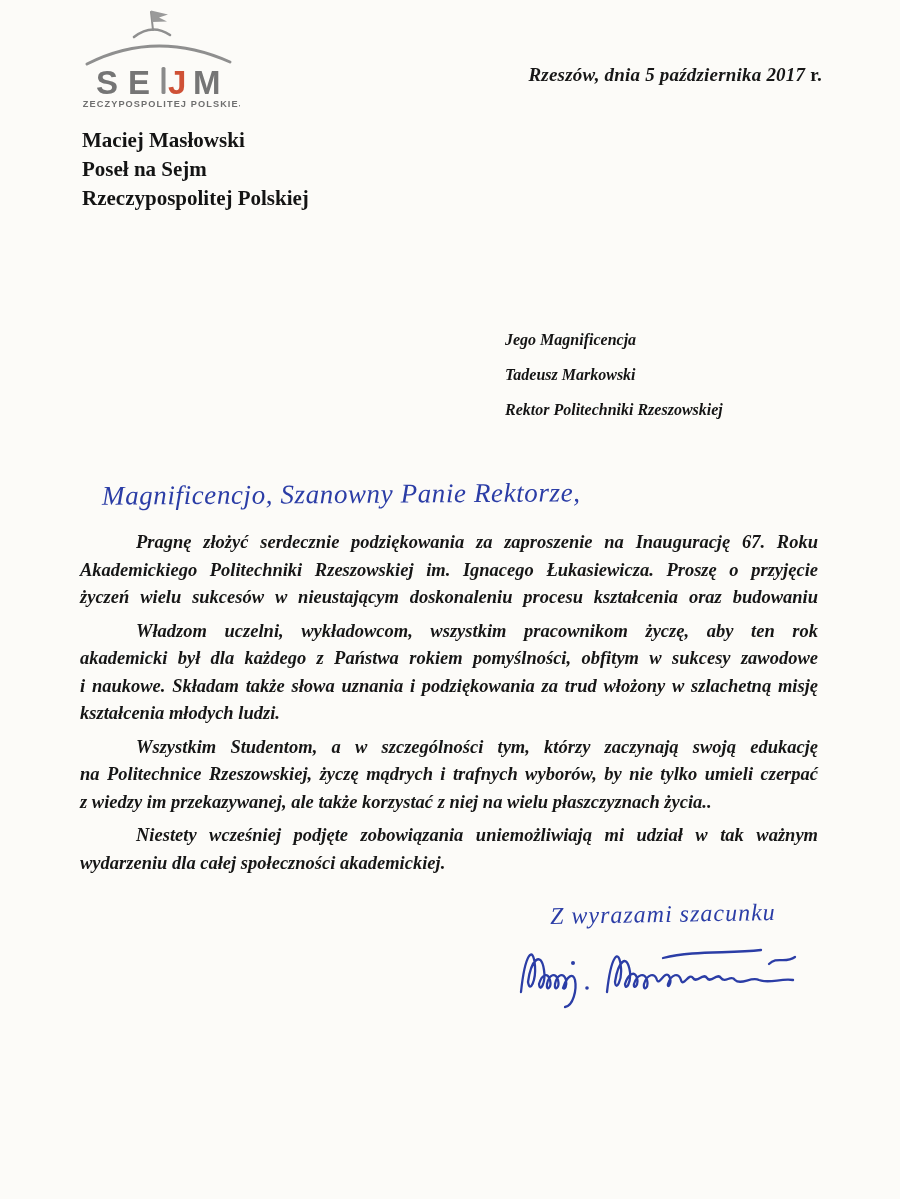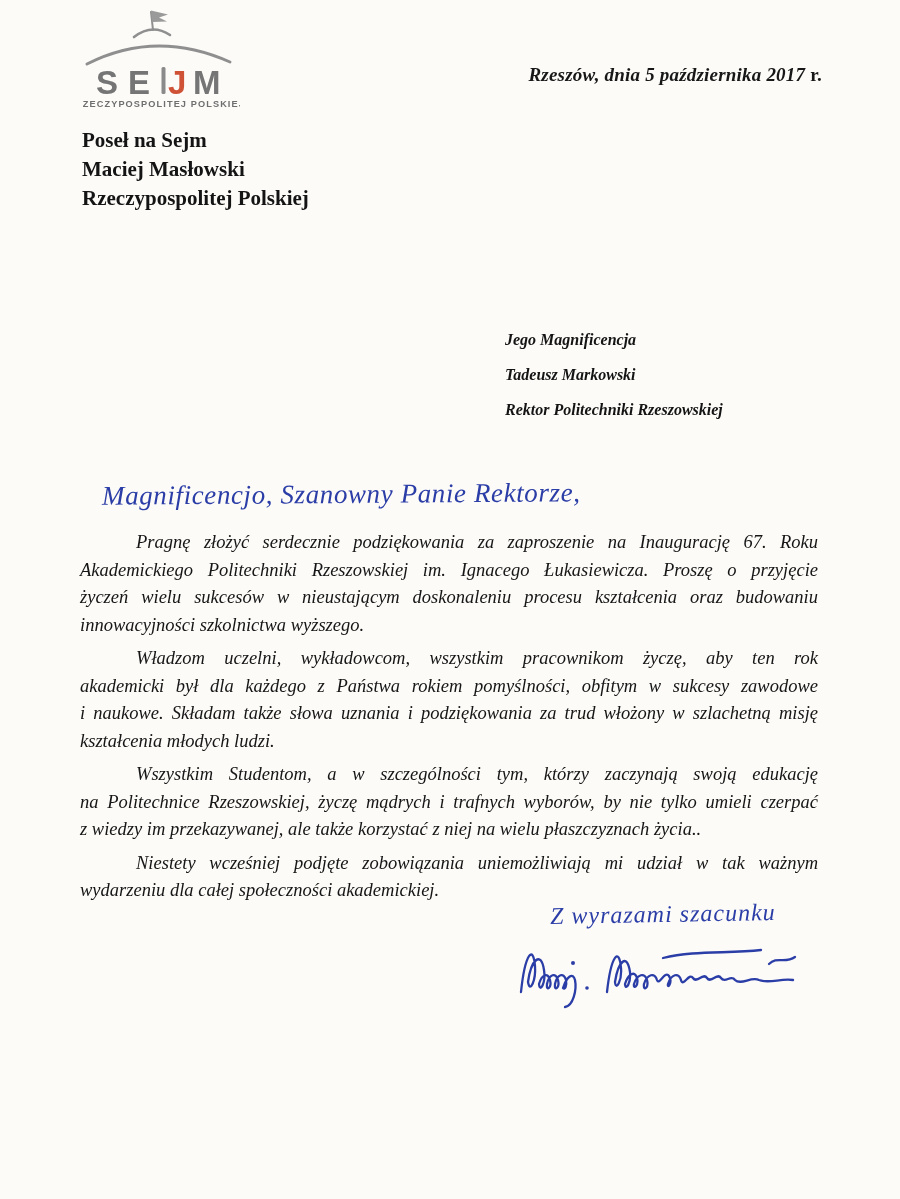--- a/index.html
+++ b/index.html
@@ -64,21 +64,21 @@
     position:absolute; left:515px; top:928px;
     width:312px; height:90px;
   }
 
   
   .body-text{
     position:absolute; left:80px; top:529px; width:742px;
     font-style:italic; font-size:18.5px; line-height:27.5px;
     color:#161616;
   }
-  .para{margin:0 4px 6px 0;}
+  .para{margin:0 4px 6px 0;font-weight:bold;}
   .line{
     display:block;
     text-align:justify;
     text-align-last:justify;
   }
   .line.first{text-indent:56px;}
   .line.last{text-align-last:left;}
 </style>
 </head>
 <body>
@@ -103,39 +103,38 @@
     </g>
     <text x="78" y="101" text-anchor="middle" font-family="Liberation Sans, sans-serif" font-weight="600" font-size="9.2" letter-spacing="1.1" fill="#6f6f6f">RZECZYPOSPOLITEJ POLSKIEJ</text>
   </svg>
 
   <div class="dateline">
     <span>Rzeszów, dnia 5 października 2017</span>
     <span class="upright"> </span><span class="upright">r.</span>
   </div>
 
   <div class="sender">
+    <div>Maciej Masłowski</div>
     <div>Poseł na Sejm</div>
-    <div>Maciej Masłowski</div>
     <div>Rzeczypospolitej Polskiej</div>
   </div>
 
   <div class="recipient">
     <div>Jego Magnificencja</div>
     <div>Tadeusz Markowski</div>
     <div>Rektor Politechniki Rzeszowskiej</div>
   </div>
 
   <div class="hand salutation">Magnificencjo, Szanowny Panie Rektorze,</div>
 
   <div class="body-text">
       <p class="para">
         <span class="line first">Pragnę złożyć serdecznie podziękowania za zaproszenie na Inaugurację 67. Roku</span>
         <span class="line">Akademickiego Politechniki Rzeszowskiej im. Ignacego Łukasiewicza. Proszę o przyjęcie</span>
         <span class="line">życzeń wielu sukcesów w nieustającym doskonaleniu procesu kształcenia oraz budowaniu</span>
-        <span class="line last">innowacyjności szkolnictwa wyższego.</span>
       </p>
       <p class="para">
         <span class="line first">Władzom uczelni, wykładowcom, wszystkim pracownikom życzę, aby ten rok</span>
         <span class="line">akademicki był dla każdego z Państwa rokiem pomyślności, obfitym w sukcesy zawodowe</span>
         <span class="line">i naukowe. Składam także słowa uznania i podziękowania za trud włożony w szlachetną misję</span>
         <span class="line last">kształcenia młodych ludzi.</span>
       </p>
       <p class="para">
         <span class="line first">Wszystkim Studentom, a w szczególności tym, którzy zaczynają swoją edukację</span>
         <span class="line">na Politechnice Rzeszowskiej, życzę mądrych i trafnych wyborów, by nie tylko umieli czerpać</span>

